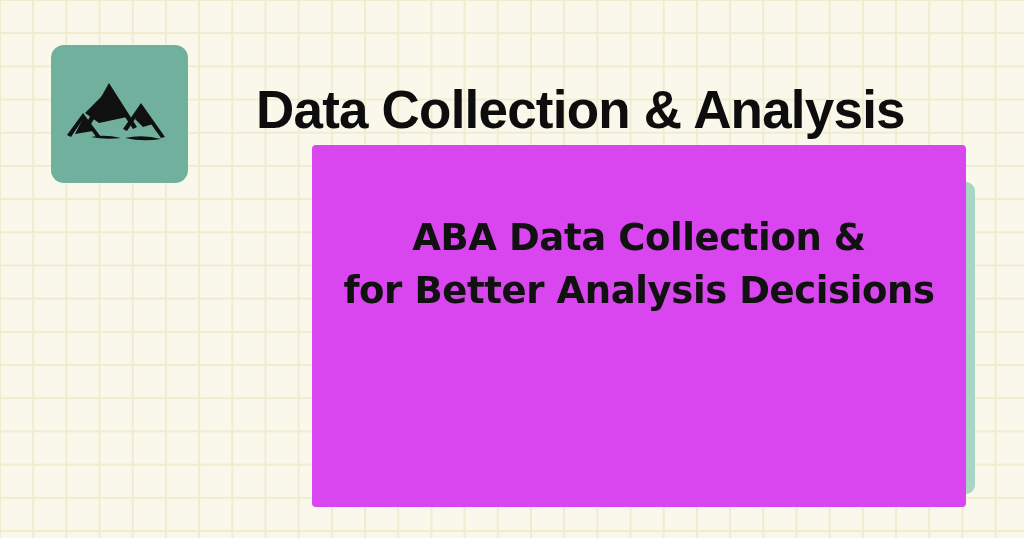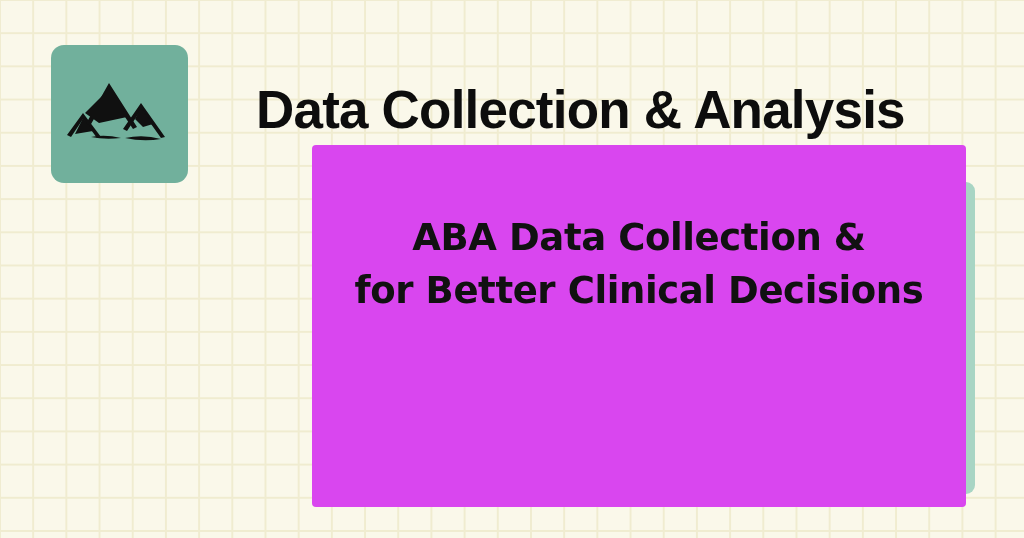--- a/index.html
+++ b/index.html
@@ -135,17 +135,17 @@
     </span>
   </div>
 
   <div id="page-title">Data Collection &amp; Analysis</div>
 
   <div id="card-shadow-block"></div>
 
   <div id="content-card">
     <div id="card-heading">
       <span class="hl">ABA Data Collection &amp;</span>
-      <span class="hl">for Better Clinical Decisions</span>
+      <span class="hl">for Better Analysis Decisions</span>
     </div>
   </div>
 
 </div>
 
 </body></html>

